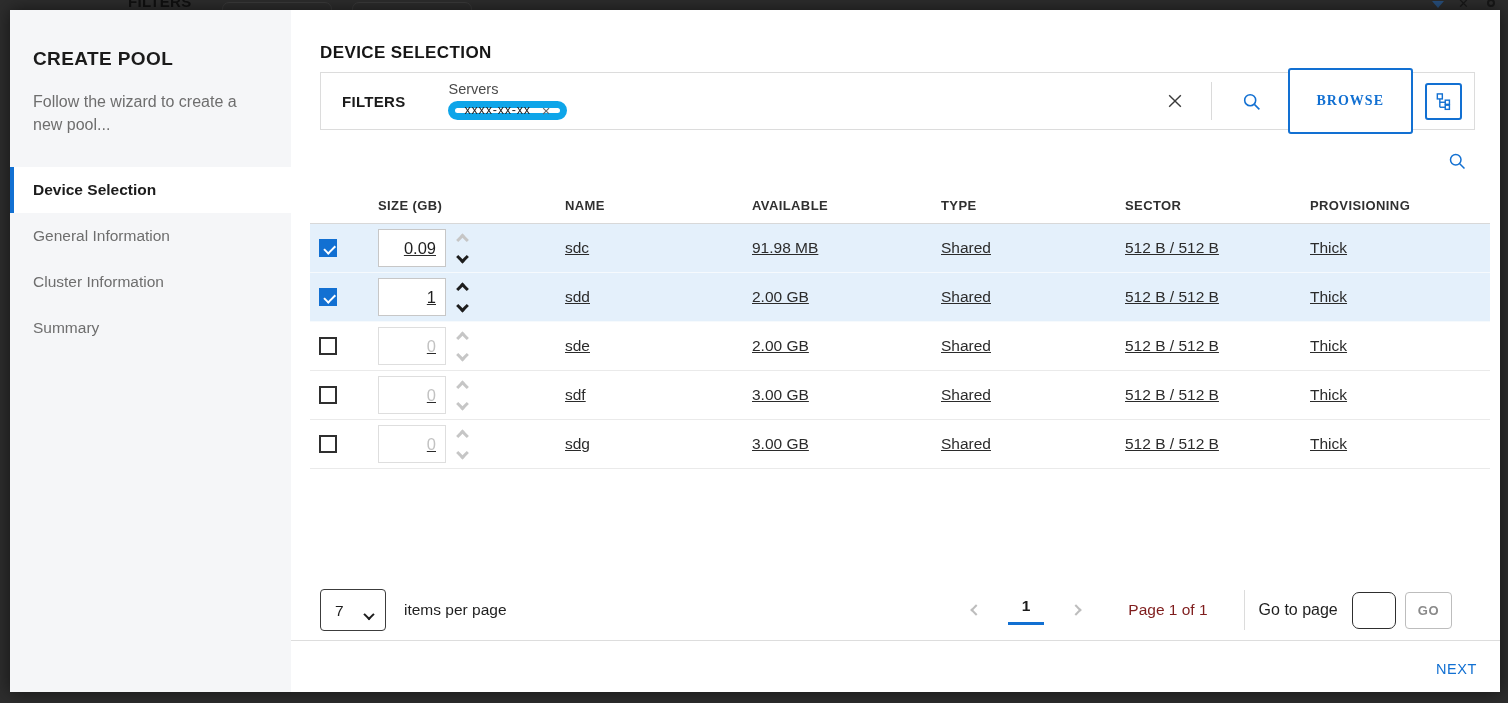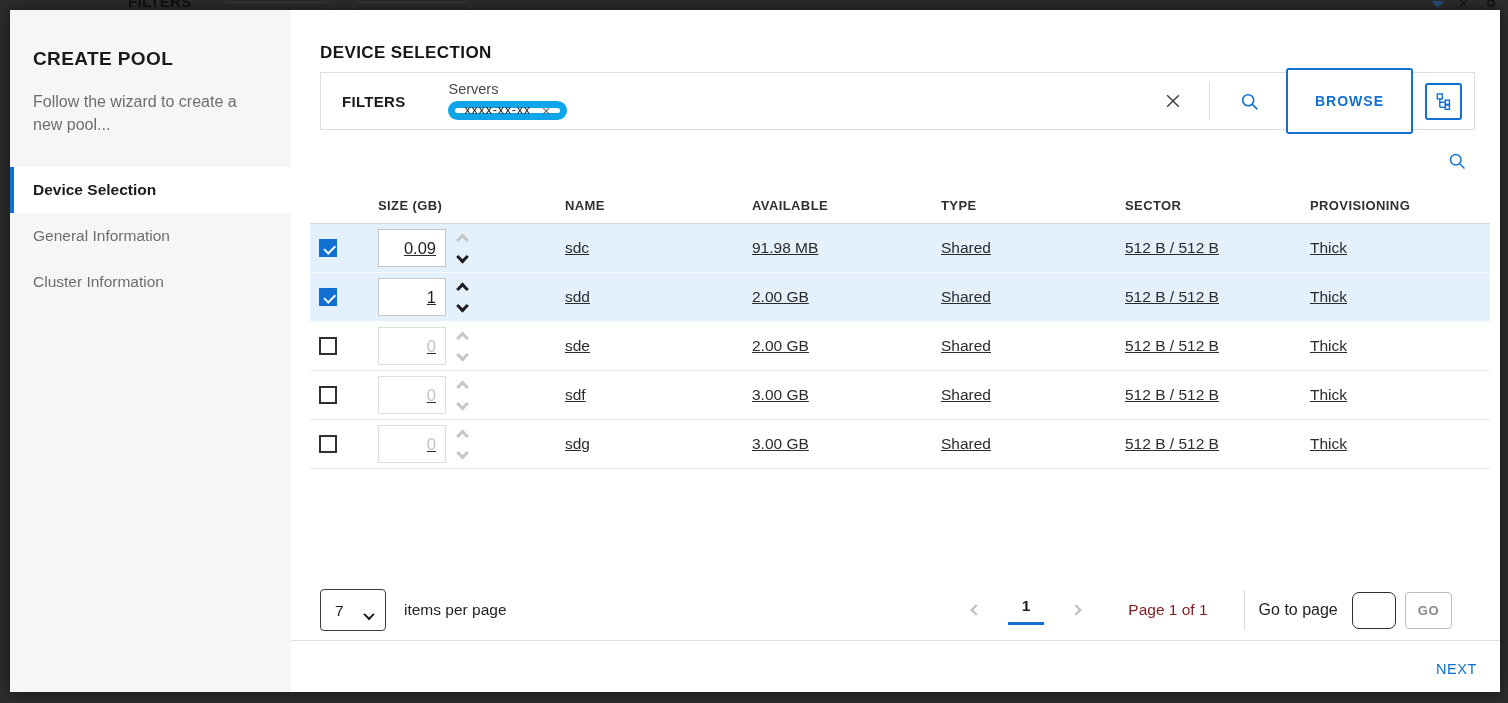--- a/index.html
+++ b/index.html
@@ -33,21 +33,21 @@
   .filterbar { position:absolute; left:29px; top:62px; width:1155px; height:58px; border:1px solid #dcdcdc; display:flex; align-items:center; }
   .fb-label { margin-left:21px; font-size:15px; font-weight:bold; letter-spacing:.3px; color:#1b1b1b; }
   .fb-group { margin-left:43px; display:flex; flex-direction:column; justify-content:center; }
   .fb-group-label { font-size:14.5px; color:#4a4a4a; line-height:1.1; }
   .fb-chip { margin-top:3px; display:inline-flex; align-items:center; border:7px solid #0ea5e9; border-radius:11px; padding:0 9px; height:19px; font-size:12.5px; letter-spacing:.8px; color:#222; background:#fff; }
   .fb-chip-x { margin-left:11px; color:#666; font-size:15px; cursor:pointer; line-height:1; }
   .fb-spacer { flex:1; }
   .fb-clear { width:20px; height:20px; color:#3a3a3a; cursor:pointer; margin-right:26px; }
   .fb-divider { width:1px; height:38px; background:#dadada; }
   .fb-search { width:21px; height:21px; color:var(--accent,#1270d2); cursor:pointer; margin:0 26px 0 29px; }
-  .fb-browse { border:2px solid var(--accent,#1270d2); border-radius:3px; background:#fff; color:var(--accent,#1270d2); font-weight:bold; font-size:14px; letter-spacing:1px; padding:23px 27px; cursor:pointer; font-family:Liberation Sans, sans-serif; }
+  .fb-browse { border:2px solid var(--accent,#1270d2); border-radius:3px; background:#fff; color:var(--accent,#1270d2); font-weight:bold; font-size:14px; letter-spacing:1px; padding:23px 27px; cursor:pointer; font-family:Liberation Serif, serif; }
   .fb-tree { margin:0 12px; width:37px; height:37px; border:2px solid var(--accent,#1270d2); border-radius:3px; background:#fff; color:var(--accent,#1270d2); display:flex; align-items:center; justify-content:center; cursor:pointer; }
   .fb-tree svg { width:20px; height:20px; }
 
   .summary { position:absolute; left:29px; top:143px; display:flex; align-items:center; font-size:15.5px; color:#2b2b2b; }
   .badge { margin:0 12px; background:var(--badge-green,#18a85e); color:#fff; font-size:13.5px; font-weight:bold; border-radius:12px; padding:3px 12px; }
   .summary-search { position:absolute; right:33px; top:141px; width:20px; height:20px; color:var(--accent,#1270d2); cursor:pointer; }
 
   .table { position:absolute; left:19px; top:178px; width:1180px; }
   .t-head { display:grid; grid-template-columns:68px 187px 187px 189px 184px 185px 180px; height:36px; align-items:center; border-bottom:1px solid #d8d8d8; }
   .t-head span { font-size:13px; font-weight:bold; letter-spacing:.4px; color:#303030; }
@@ -114,20 +114,23 @@
       <div class="s-sub">Follow the wizard to create a new pool...</div>
       <div class="s-steps">
         <div class="s-step active">
             <span>Device Selection</span>
           </div>
         <div class="s-step">
             <span>General Information</span>
           </div>
         <div class="s-step">
             <span>Cluster Information</span>
+          </div>
+        <div class="s-step">
+            <span>Summary</span>
           </div>
       </div>
     </div>
 
     <div class="main">
       <div class="m-title">DEVICE SELECTION</div>
 
       <div class="filterbar">
         <span class="fb-label">FILTERS</span>
         <div class="fb-group">

